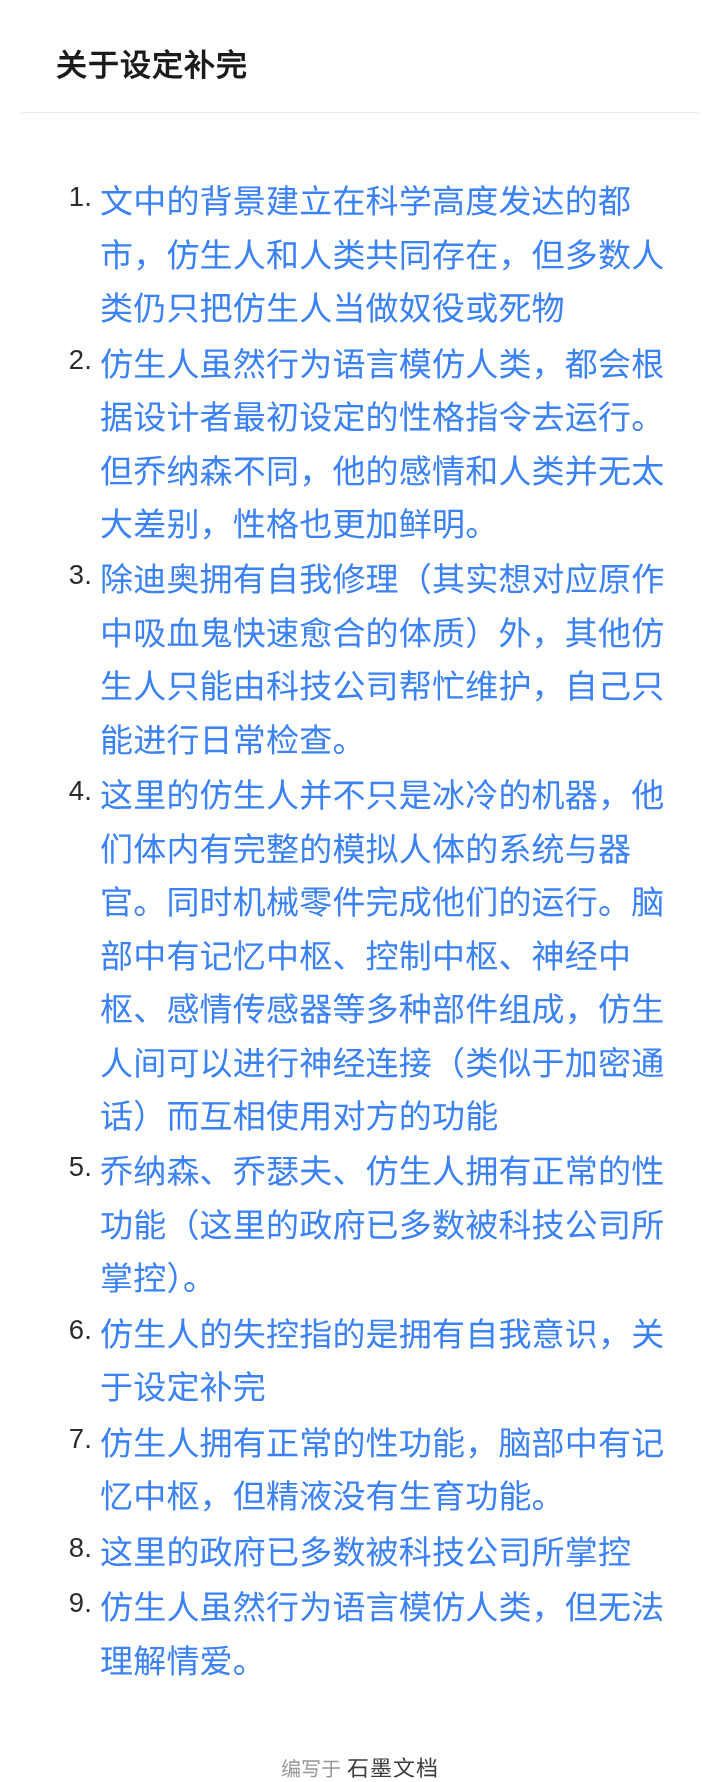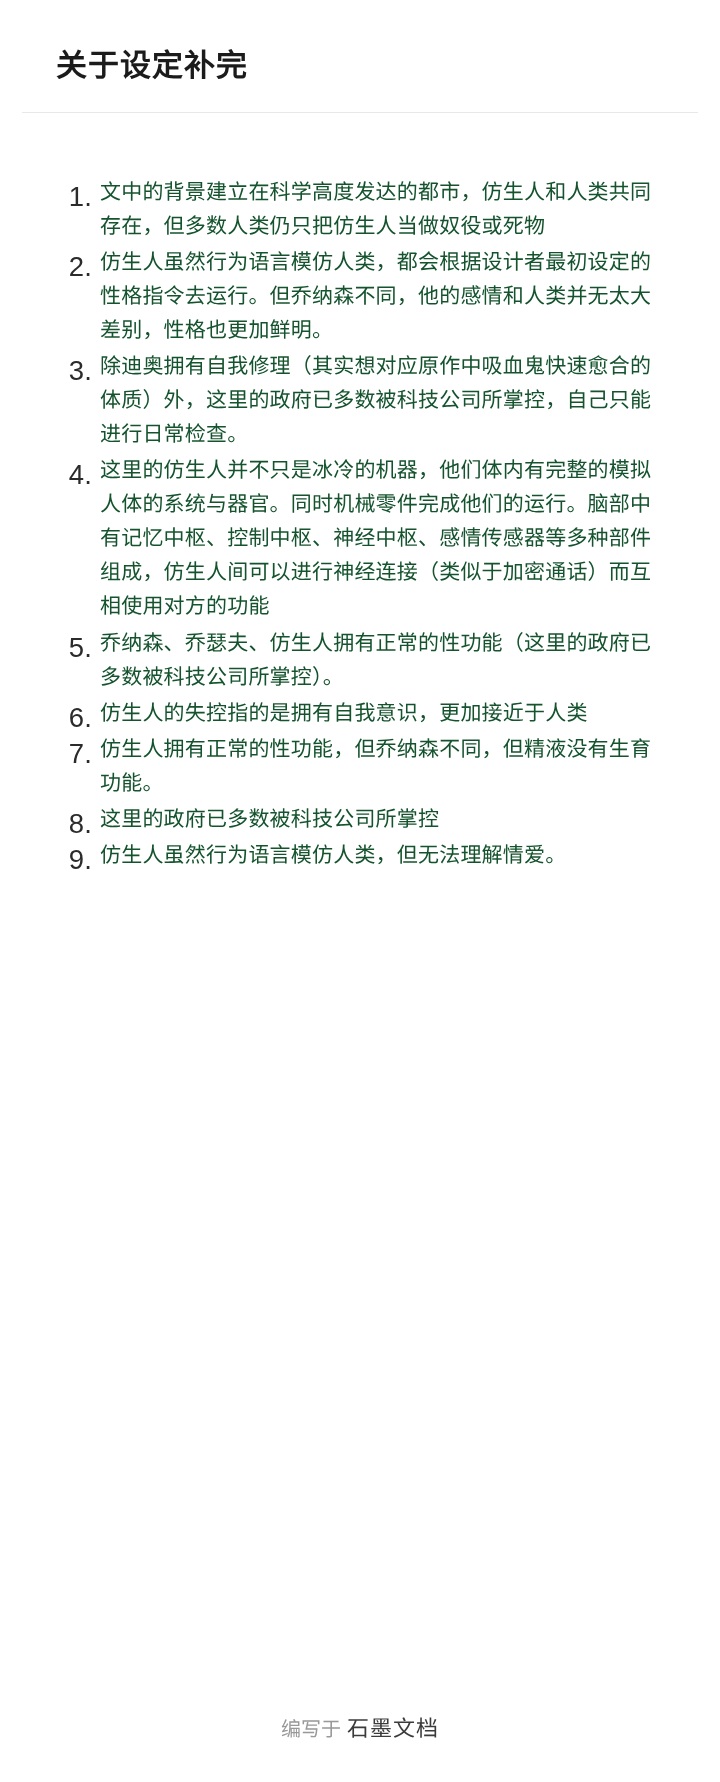--- a/index.html
+++ b/index.html
@@ -47,23 +47,23 @@
     list-style: none;
     margin: 0;
     padding: 0;
     counter-reset: item;
   }
   ol.content-list > li {
     counter-increment: item;
     position: relative;
     padding-left: 48px;
     margin-bottom: 2px;
-    font-size: 21px;
+    font-size: 33px;
     line-height: 1.62;
-    color: #14532d;
+    color: #3b82f6;
     letter-spacing: 0.2px;
     word-break: break-word;
   }
   ol.content-list > li::before {
     content: counter(item) ".";
     position: absolute;
     left: 0;
     top: 0;
     width: 40px;
     text-align: right;
@@ -93,25 +93,25 @@
 
   <div class="doc-header">
     <h1 class="doc-title">关于设定补完</h1>
   </div>
   <div class="header-rule"></div>
 
   <div class="doc-body">
     <ol class="content-list">
       <li>文中的背景建立在科学高度发达的都市，仿生人和人类共同存在，但多数人类仍只把仿生人当做奴役或死物</li>
       <li>仿生人虽然行为语言模仿人类，都会根据设计者最初设定的性格指令去运行。但乔纳森不同，他的感情和人类并无太大差别，性格也更加鲜明。</li>
-      <li>除迪奥拥有自我修理（其实想对应原作中吸血鬼快速愈合的体质）外，这里的政府已多数被科技公司所掌控，自己只能进行日常检查。</li>
+      <li>除迪奥拥有自我修理（其实想对应原作中吸血鬼快速愈合的体质）外，其他仿生人只能由科技公司帮忙维护，自己只能进行日常检查。</li>
       <li>这里的仿生人并不只是冰冷的机器，他们体内有完整的模拟人体的系统与器官。同时机械零件完成他们的运行。脑部中有记忆中枢、控制中枢、神经中枢、感情传感器等多种部件组成，仿生人间可以进行神经连接（类似于加密通话）而互相使用对方的功能</li>
       <li>乔纳森、乔瑟夫、仿生人拥有正常的性功能（这里的政府已多数被科技公司所掌控）。</li>
-      <li>仿生人的失控指的是拥有自我意识，更加接近于人类</li>
-      <li>仿生人拥有正常的性功能，但乔纳森不同，但精液没有生育功能。</li>
+      <li>仿生人的失控指的是拥有自我意识，关于设定补完</li>
+      <li>仿生人拥有正常的性功能，脑部中有记忆中枢，但精液没有生育功能。</li>
       <li>这里的政府已多数被科技公司所掌控</li>
       <li>仿生人虽然行为语言模仿人类，但无法理解情爱。</li>
     </ol>
   </div>
 
   <div class="doc-footer">
     <span>编写于</span><span class="footer-brand">石墨文档</span>
   </div>
 
 </div>

